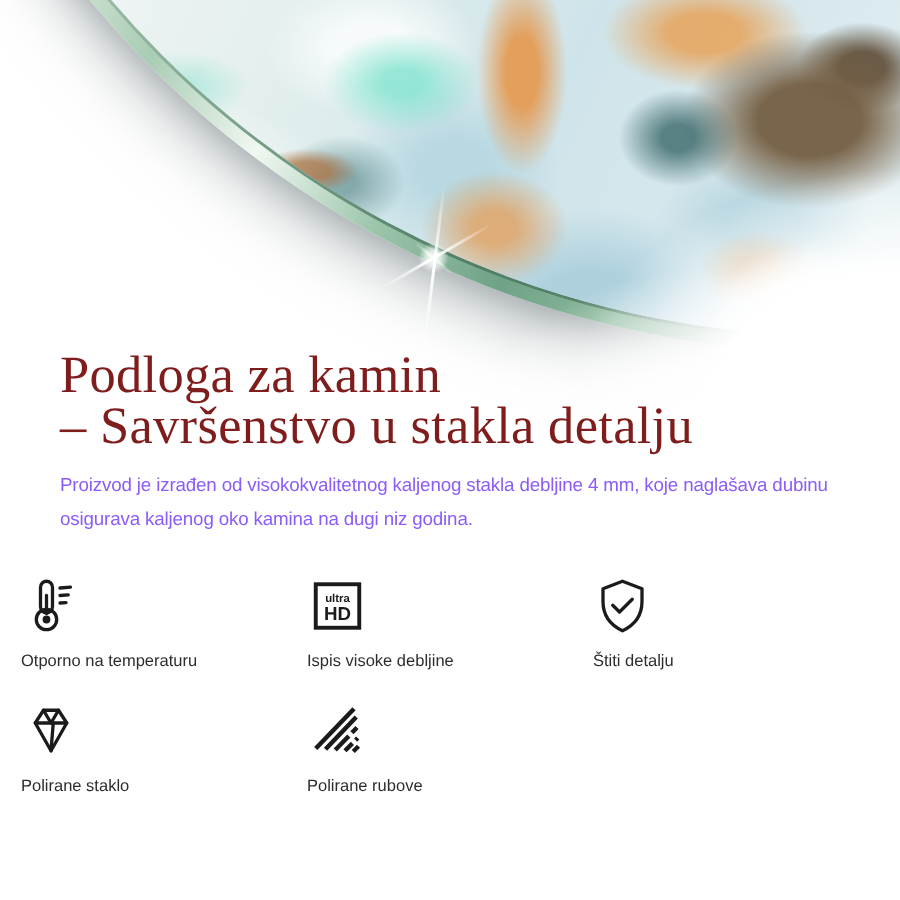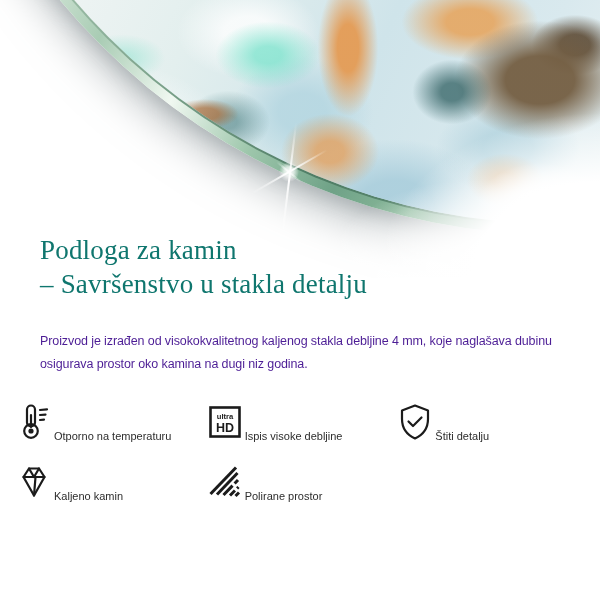--- a/index.html
+++ b/index.html
@@ -58,28 +58,28 @@
   .ray-t{left:-44px;top:-1px;width:88px;height:2px;transform:rotate(-30deg);
     background:linear-gradient(to right, rgba(255,255,255,0), rgba(255,255,255,.95) 45%, #fff 50%, rgba(255,255,255,.95) 55%, rgba(255,255,255,0));}
   .ray-c{left:-16px;top:-1px;width:32px;height:2px;transform:rotate(40deg);
     background:linear-gradient(to right, rgba(255,255,255,0), rgba(255,255,255,.8) 50%, rgba(255,255,255,0));}
   .glow{left:-10px;top:-10px;width:20px;height:20px;border-radius:50%;
     background:radial-gradient(circle, rgba(255,255,255,1) 0%, rgba(255,255,255,.7) 35%, rgba(255,255,255,0) 72%);}
   
   .content{position:relative;z-index:2;padding:233px 40px 0;}
   .title{
     margin:0;font-family:"Liberation Serif","DejaVu Serif",serif;font-weight:400;
-    font-size:27px;line-height:34px;color:#0f766e;letter-spacing:.2px;
+    font-size:35px;line-height:34px;color:#7f1d1d;letter-spacing:.2px;
   }
-  .desc{margin:29px 0 0;font-size:12.5px;line-height:22.5px;color:#4c1d95;letter-spacing:-.1px;}
+  .desc{margin:11px 0 0;font-size:12.5px;line-height:22.5px;color:#8b5cf6;letter-spacing:-.1px;}
   .desc span{display:block;white-space:nowrap;}
   .features{margin:26px -26px 0;display:grid;grid-template-columns:repeat(3,1fr);row-gap:18px;}
-  .feature{display:flex;flex-direction:row;align-items:flex-end;}
+  .feature{display:flex;flex-direction:column;align-items:flex-start;}
   .icon-box{height:42px;display:flex;align-items:center;justify-content:center;}
-  .f-label{margin-top:20px;font-size:11px;line-height:13px;color:#2d2d2d;text-align:center;}
+  .f-label{margin-top:10px;font-size:11px;line-height:13px;color:#2d2d2d;text-align:center;}
   svg.f-icon{display:block;}
   svg.f-icon .st{fill:none;stroke:#1b1b1b;stroke-width:2.2;stroke-linecap:round;stroke-linejoin:round;}
   svg.f-icon .sq{fill:none;stroke:#1b1b1b;stroke-linecap:butt;}
   svg.f-icon .fl{fill:#1b1b1b;stroke:none;}
   svg.f-icon text{fill:#1b1b1b;font-family:"Liberation Sans","DejaVu Sans",sans-serif;}
 </style>
 </head>
 <body>
 
 <div class="hero">
@@ -97,21 +97,21 @@
 </div>
 
 <div class="content">
   <h1 class="title">
     <span>Podloga za kamin</span><br>
     <span>– Savršenstvo u stakla detalju</span>
   </h1>
 
   <p class="desc">
     <span>Proizvod je izrađen od visokokvalitetnog kaljenog stakla debljine 4 mm, koje naglašava dubinu</span>
-    <span>osigurava prostor oko kamina na dugi niz godina.</span>
+    <span>osigurava kaljenog oko kamina na dugi niz godina.</span>
   </p>
 
   <div class="features">
 
     <div class="feature">
       <div class="icon-box">
         <svg class="f-icon" width="40" height="40" viewBox="0 0 40 40">
           <rect class="st" x="13" y="3.5" width="8" height="21" rx="4"></rect>
           <circle class="st" cx="17" cy="29" r="6.8"></circle>
           <line class="st" x1="17" y1="13" x2="17" y2="25"></line>
@@ -147,31 +147,31 @@
 
     <div class="feature">
       <div class="icon-box">
         <svg class="f-icon" width="40" height="40" viewBox="0 0 40 40">
           <path class="st" stroke-width="1.9" d="M9.5 15 L15 6.5 H25 L30.5 15 L20 33.5 Z"></path>
           <line class="st" stroke-width="1.9" x1="9.5" y1="15" x2="30.5" y2="15"></line>
           <path class="st" stroke-width="1.9" d="M15 6.5 L20 15 L25 6.5"></path>
           <line class="st" stroke-width="1.9" x1="21.5" y1="15" x2="20" y2="33.5"></line>
         </svg>
       </div>
-      <div class="f-label">Kaljeno kamin</div>
+      <div class="f-label">Polirane staklo</div>
     </div>
 
     <div class="feature">
       <div class="icon-box">
         <svg class="f-icon" width="40" height="40" viewBox="0 0 40 40">
           <line class="sq" stroke-width="3" x1="5.5" y1="32" x2="31" y2="5.5"></line>
           <line class="sq" stroke-width="3" x1="12" y1="32.5" x2="32.5" y2="11"></line>
           <line class="sq" stroke-width="3" x1="18.5" y1="33" x2="33" y2="18" stroke-dasharray="13 3 8"></line>
           <line class="sq" stroke-width="3" x1="25" y1="33.5" x2="33.5" y2="25" stroke-dasharray="7 3 4"></line>
           <line class="sq" stroke-width="3" x1="30.5" y1="34" x2="34" y2="30.5"></line>
         </svg>
       </div>
-      <div class="f-label">Polirane prostor</div>
+      <div class="f-label">Polirane rubove</div>
     </div>
 
 
   </div>
 </div>
 
 </body></html>

